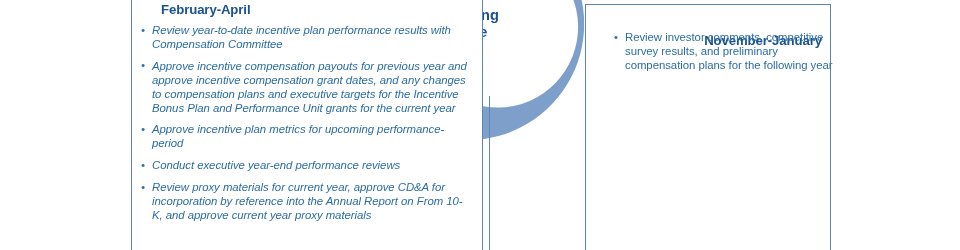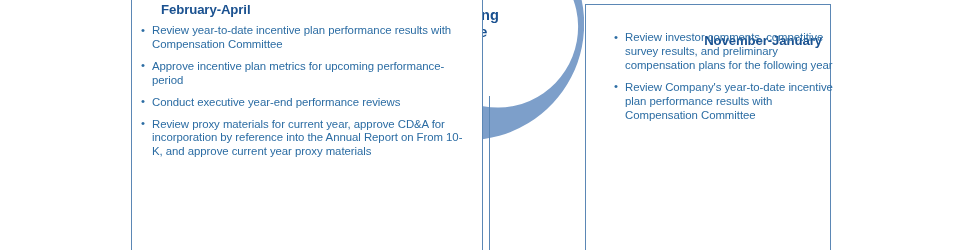--- a/index.html
+++ b/index.html
@@ -86,20 +86,21 @@
     position: absolute;
     list-style: none;
     margin: 0;
     padding: 0;
   }
 
   #panel-left .bullets {
     left: 9px;
     top: 24px;
     width: 330px;
+    font-style: italic;
   }
 
   #panel-right .bullets {
     left: 28px;
     top: 26px;
     width: 222px;
   }
 
   .bullets li {
     position: relative;
@@ -198,28 +199,28 @@
     <div class="ctext">
       <div>Planning</div>
       <div>Cycle</div>
     </div>
   </div>
 
   <div class="panel" id="panel-left">
     <div class="panel-title">February-April</div>
     <ul class="bullets">
       <li>Review year-to-date incentive plan performance results with Compensation Committee</li>
+      <li>Approve incentive compensation payouts for previous year and approve incentive compensation grant dates, and any changes to compensation plans and executive targets for the Incentive Bonus Plan and Performance Unit grants for the current year</li>
       <li>Approve incentive plan metrics for upcoming performance-period</li>
       <li>Conduct executive year-end performance reviews</li>
       <li>Review proxy materials for current year, approve CD&amp;A for incorporation by reference into the Annual Report on From 10-K, and approve current year proxy materials</li>
     </ul>
     <div id="panel-left-inner"></div>
   </div>
 
   <div class="panel" id="panel-right">
     <div class="panel-title">November-January</div>
     <ul class="bullets">
       <li>Review investor comments, competitive survey results, and preliminary compensation plans for the following year</li>
-      <li>Review Company's year-to-date incentive plan performance results with Compensation Committee</li>
     </ul>
   </div>
 
 </div>
 
 </body></html>

